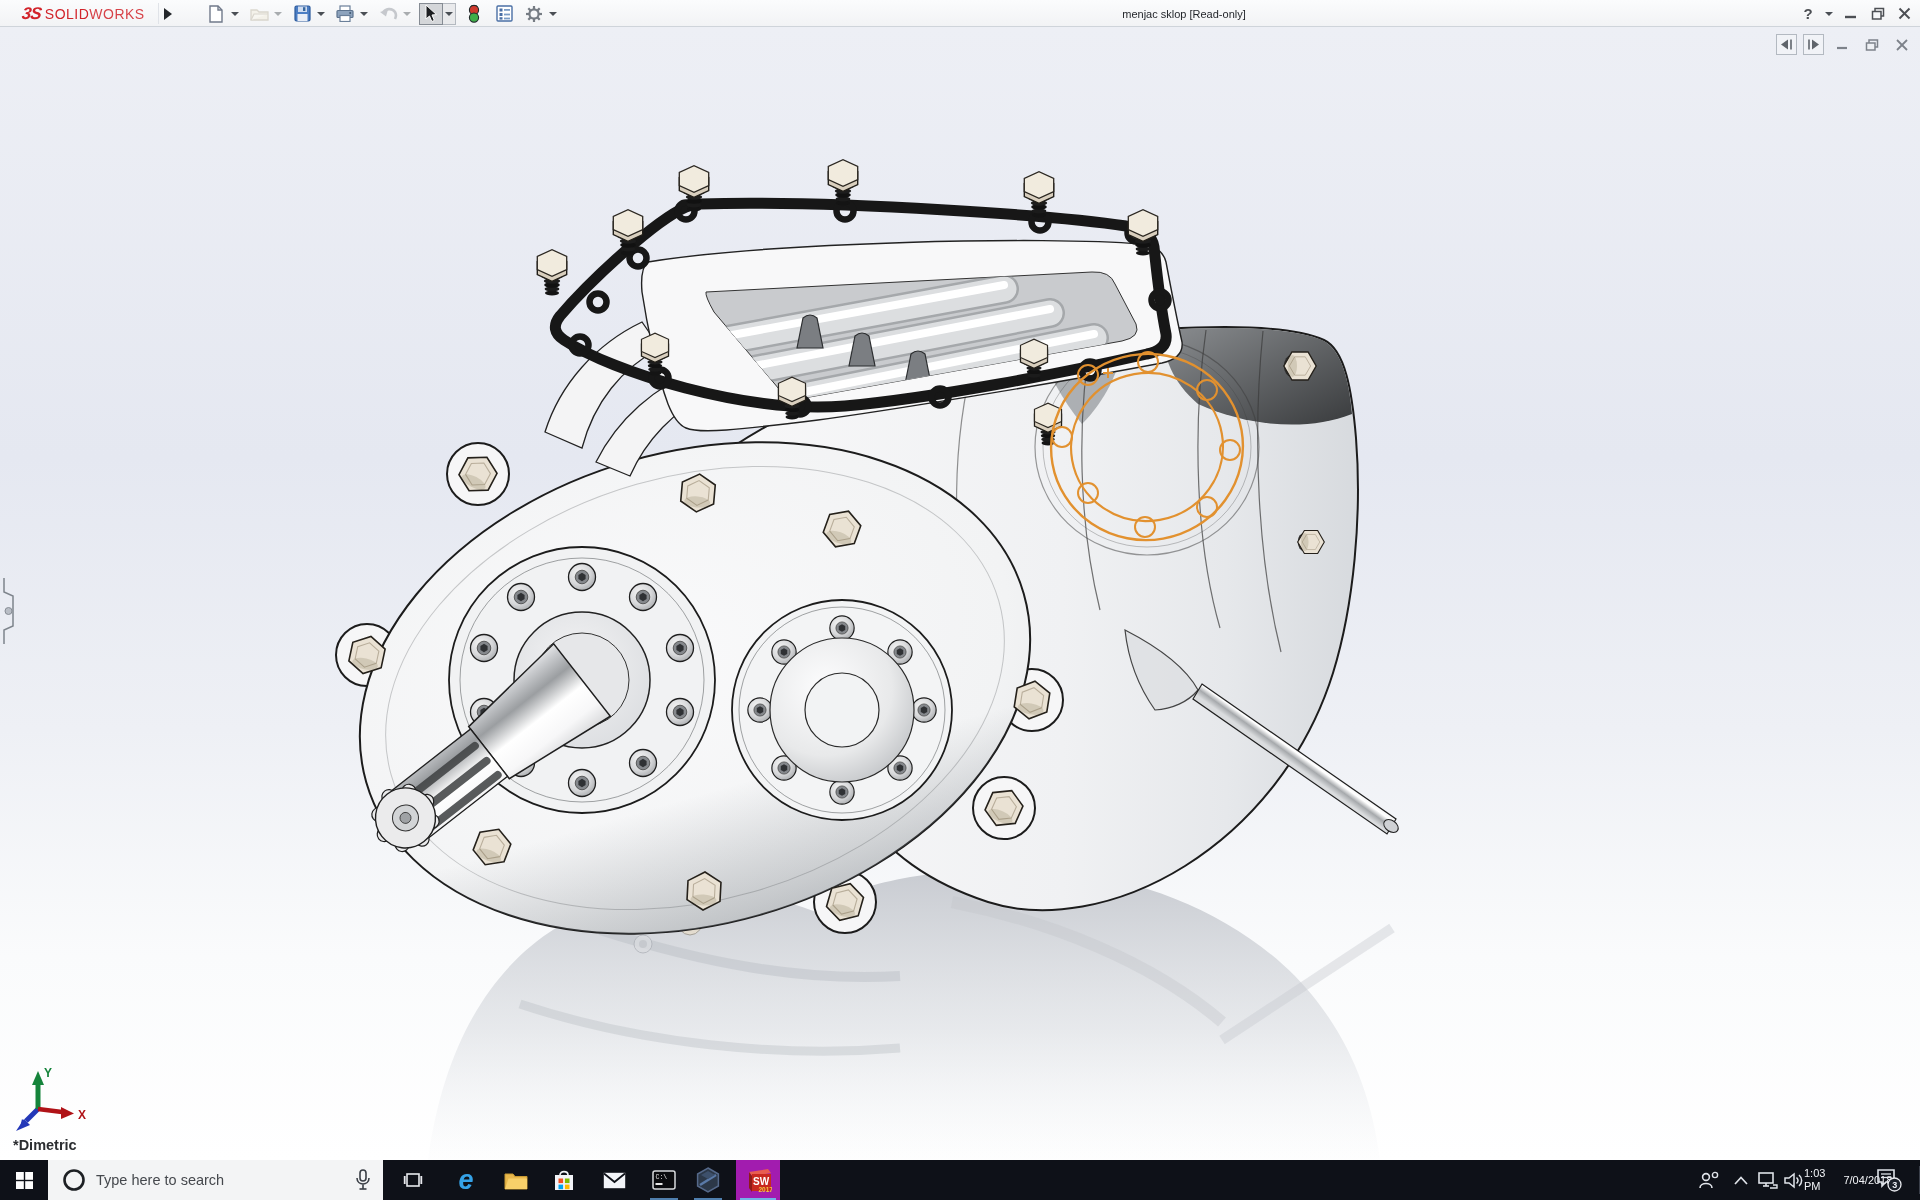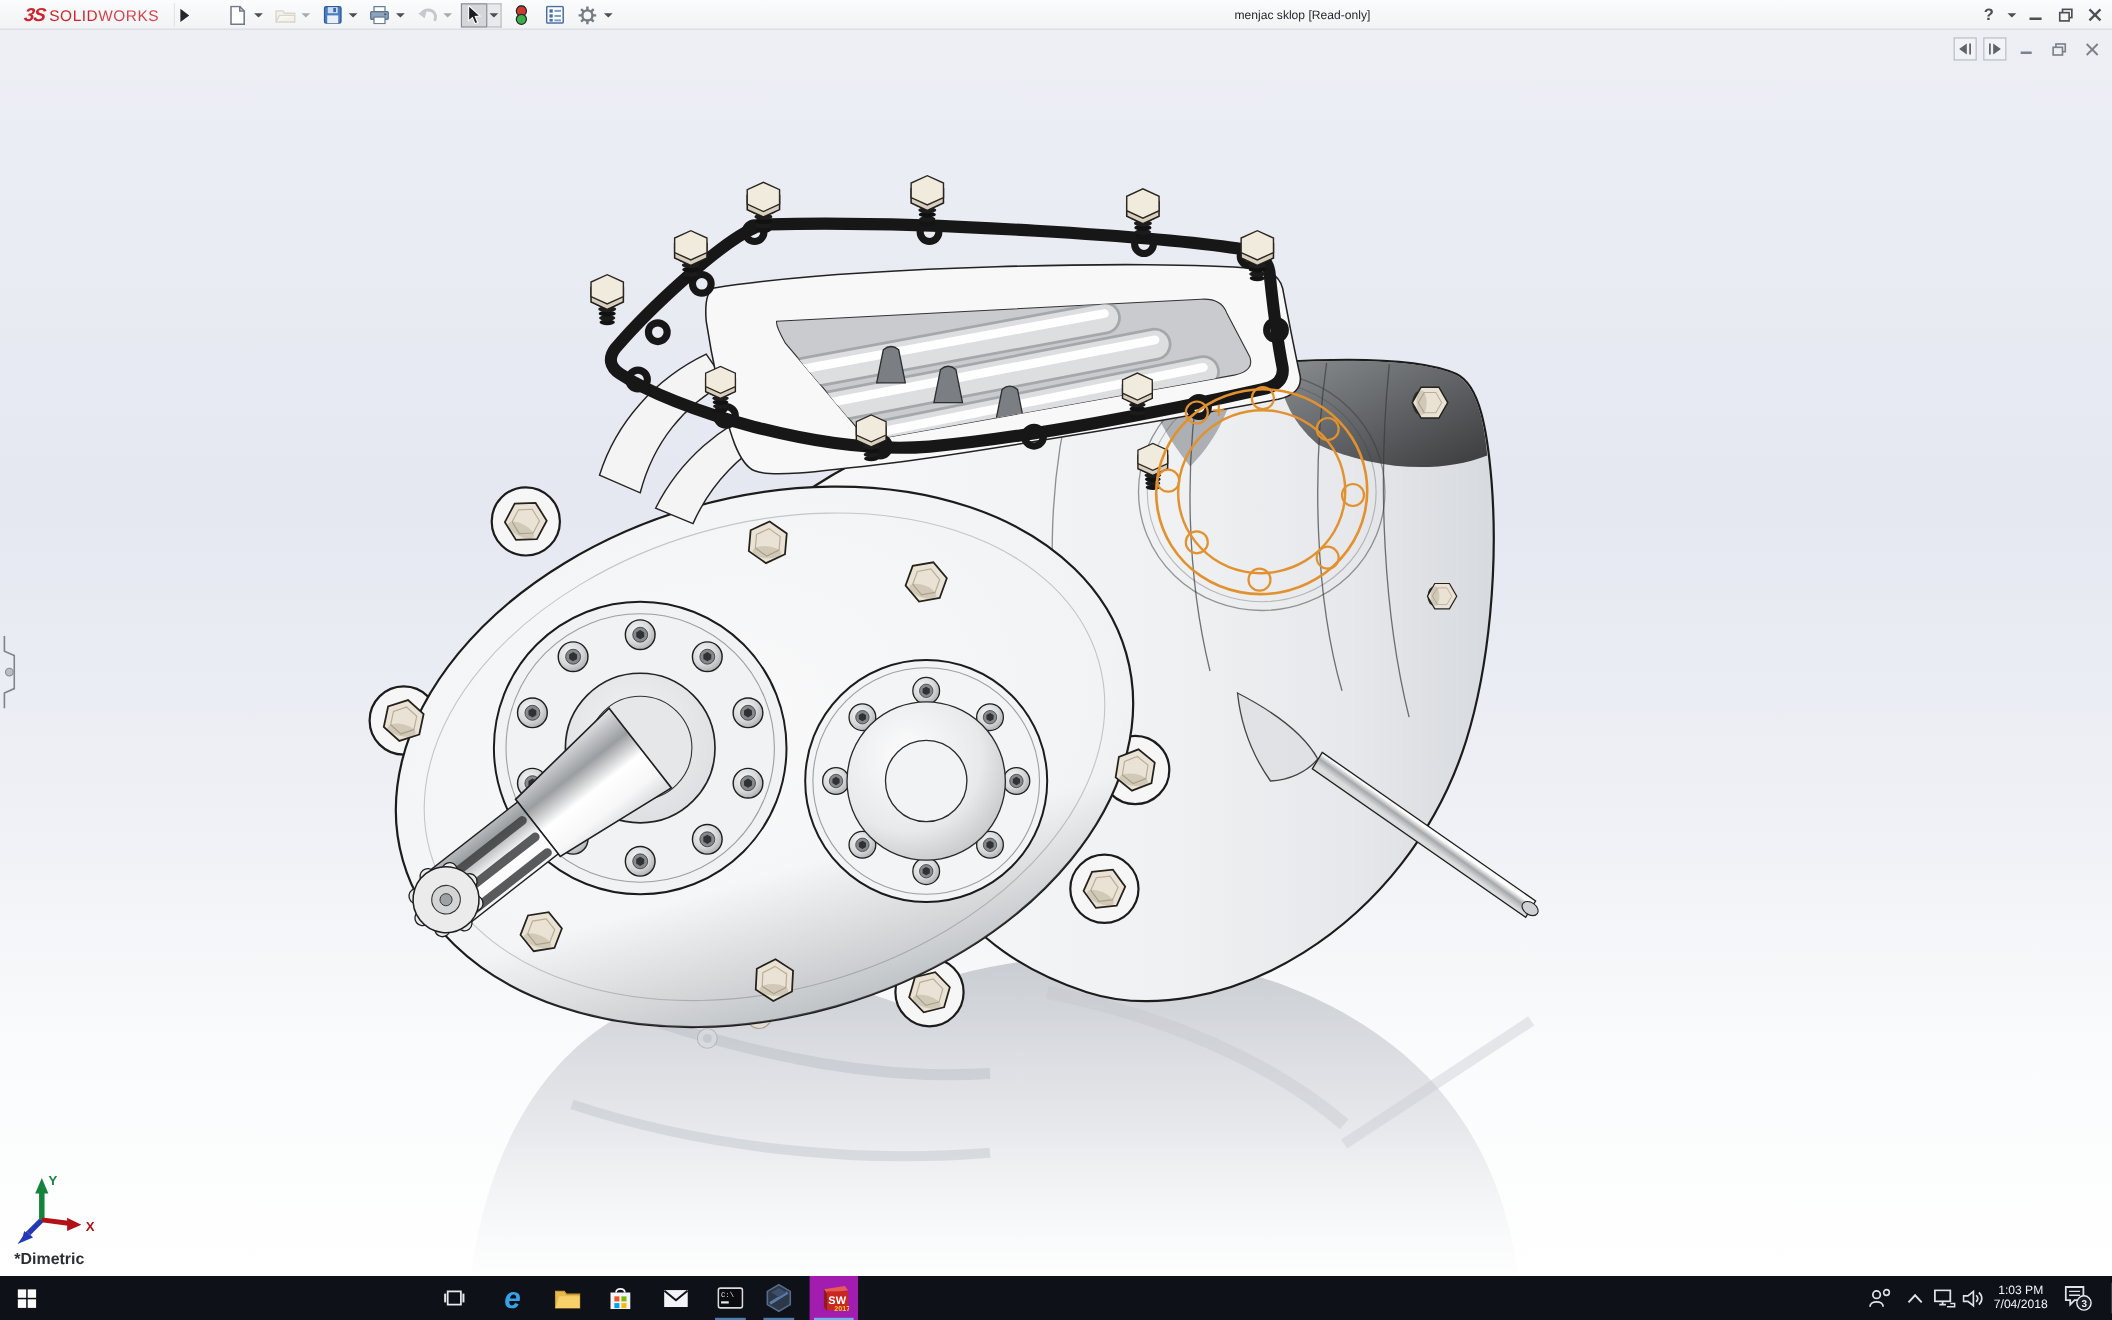--- a/index.html
+++ b/index.html
@@ -46,21 +46,21 @@
   .taskbar { position:absolute; left:0; top:1160px; width:1920px; height:40px; background:#0e1118; z-index:40; }
   .startbtn { position:absolute; left:0; top:0; width:48px; height:40px; display:flex; align-items:center; justify-content:center; cursor:pointer; }
   .searchbox { position:absolute; left:48px; top:0; width:335px; height:40px; background:#f3f4f5; display:flex; align-items:center; cursor:text; }
   .searchbox input { border:none; outline:none; background:transparent; font-size:14.5px; color:#45484d; width:240px; font-family:"Liberation Sans",sans-serif; }
   .searchbox input::placeholder { color:#45484d; opacity:1; }
   .tb-icon { position:absolute; top:0; width:44px; height:40px; display:flex; align-items:center; justify-content:center; cursor:pointer; }
   .tb-icon.active { background:#a21caf; }
   .runline { position:absolute; bottom:0; left:8px; right:8px; height:2.5px; background:#4f7fae; }
   .runline.bright { background:#72b3e8; left:4px; right:4px; }
   .tray { position:absolute; top:0; height:40px; display:flex; align-items:center; justify-content:center; cursor:pointer; }
-  .clock { position:absolute; left:1804px; top:0; width:66px; height:40px; display:flex; flex-direction:column; align-items:center; justify-content:center; color:#f2f4f7; font-size:11px; line-height:13px; cursor:pointer; }
+  .clock { position:absolute; left:1804px; top:0; width:66px; height:40px; display:flex; flex-direction:row; align-items:center; color:#f2f4f7; font-size:11px; line-height:13px; cursor:pointer;gap:18px; }
   .showdesk { position:absolute; right:0; top:6px; width:1px; height:28px; background:#3a3f4a; }
 </style>
 </head>
 <body>
 
 <div id="root">
 
   <div class="titlebar">
     <div class="logo">
       <span class="mono">3S</span>
@@ -557,20 +557,32 @@
   <div class="taskbar">
     <div class="startbtn">
       <svg width="17" height="17">
         <rect x="0" y="0" width="7.8" height="7.8" fill="#fdfdfd"></rect>
         <rect x="9.2" y="0" width="7.8" height="7.8" fill="#fdfdfd"></rect>
         <rect x="0" y="9.2" width="7.8" height="7.8" fill="#fdfdfd"></rect>
         <rect x="9.2" y="9.2" width="7.8" height="7.8" fill="#fdfdfd"></rect>
       </svg>
     </div>
 
+    <div class="searchbox">
+      <svg width="24" height="24" style="margin:0 10px 0 14px">
+        <circle cx="12" cy="12" r="9.5" fill="none" stroke="#1d2024" stroke-width="2.6"></circle>
+      </svg>
+      <input type="text" placeholder="Type here to search" style="">
+      <svg width="16" height="22" style="position:absolute; right:12px; top:9px">
+        <rect x="5" y="1" width="6" height="11" rx="3" fill="none" stroke="#3a3f46" stroke-width="1.6"></rect>
+        <path d="M 2 9 C 2 17 14 17 14 9" fill="none" stroke="#3a3f46" stroke-width="1.6"></path>
+        <line x1="8" y1="15.5" x2="8" y2="20" stroke="#3a3f46" stroke-width="1.6"></line>
+        <line x1="4.5" y1="20" x2="11.5" y2="20" stroke="#3a3f46" stroke-width="1.6"></line>
+      </svg>
+    </div>
 
     <div class="tb-icon" style="left:391px">
       <svg width="20" height="18">
         <rect x="4" y="3" width="12" height="12" fill="none" stroke="#e8eaee" stroke-width="1.6"></rect>
         <rect x="0.8" y="5" width="1.8" height="8" fill="#e8eaee"></rect>
         <rect x="17.4" y="5" width="1.8" height="8" fill="#e8eaee"></rect>
       </svg>
     </div>
     <div class="tb-icon" style="left:444px">
       <span style="font-size:27px; font-weight:bold; font-style:italic; color:#35a3e8; line-height:1;">e</span>

